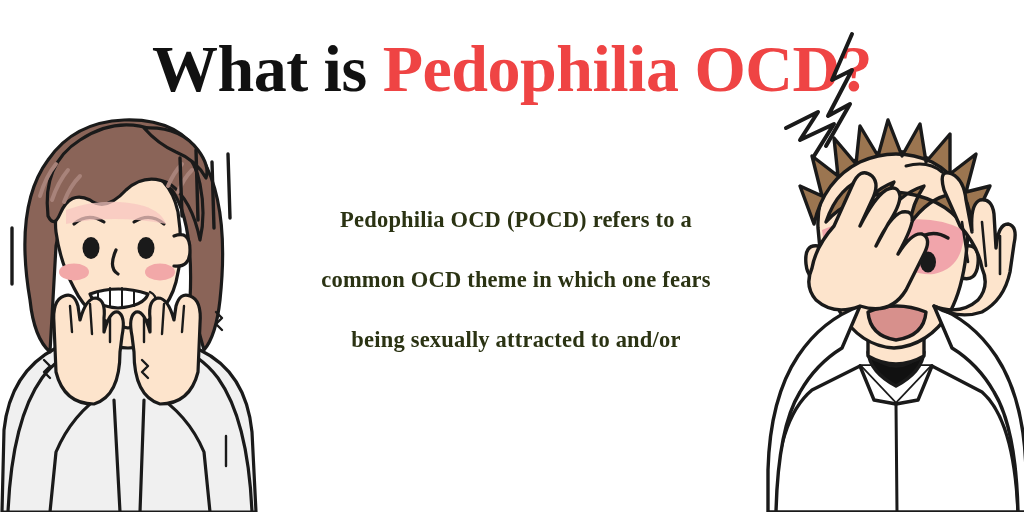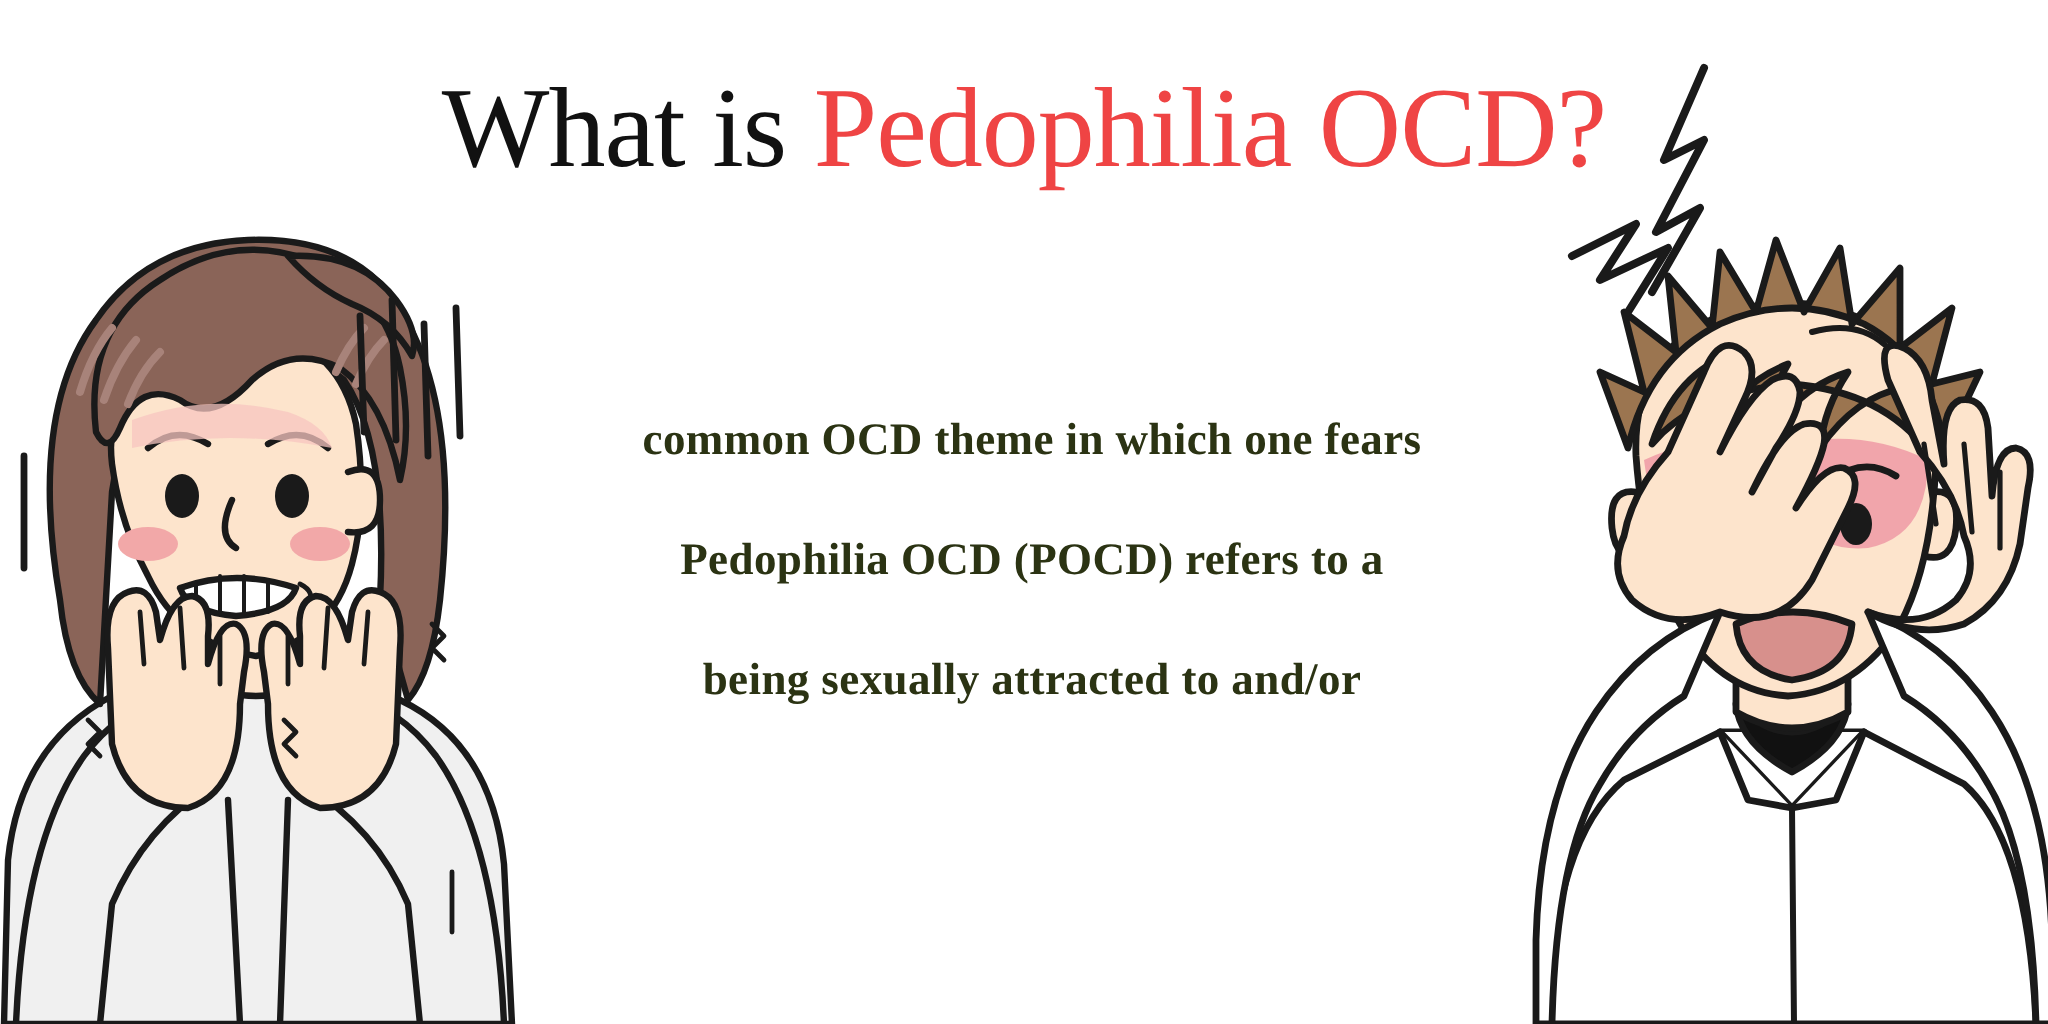--- a/index.html
+++ b/index.html
@@ -21,22 +21,22 @@
     position: absolute;
     left: 0;
     top: 36px;
     width: 1024px;
     text-align: center;
     line-height: 1;
     white-space: nowrap;
   }
   .title-text {
     font-family: "Liberation Serif", serif;
-    font-weight: normal;
-    font-size: 57px;
+    font-weight: bold;
+    font-size: 66px;
     letter-spacing: -0.5px;
   }
   .title-black { color: #111111; }
   .title-blue  { color: #ef4444; }
 
   
   #body-block {
     position: absolute;
     left: 240px;
     top: 190px;
@@ -67,22 +67,22 @@
 </head>
 <body>
 
 <div id="canvas">
 
   <div id="title-block">
     <span class="title-text title-black">What is </span><span class="title-text title-blue">Pedophilia OCD?</span>
   </div>
 
   <div id="body-block">
+    <span class="body-line">Pedophilia OCD (POCD) refers to a</span>
     <span class="body-line">common OCD theme in which one fears</span>
-    <span class="body-line">Pedophilia OCD (POCD) refers to a</span>
     <span class="body-line">being sexually attracted to and/or</span>
   </div>
 
   <div class="figure" id="figure-left">
     <svg viewBox="0 0 270 512" preserveAspectRatio="xMinYMin meet">
       <g stroke="#1a1a1a" stroke-width="3.2" stroke-linecap="round" stroke-linejoin="round" fill="none">
 
         <g>
           <path d="M8 512 L10 430 Q16 372 62 348 L108 330 L160 330 L206 350 Q252 372 258 432 L262 512 Z" fill="#f0f0f0" stroke="#1a1a1a"></path>
 

